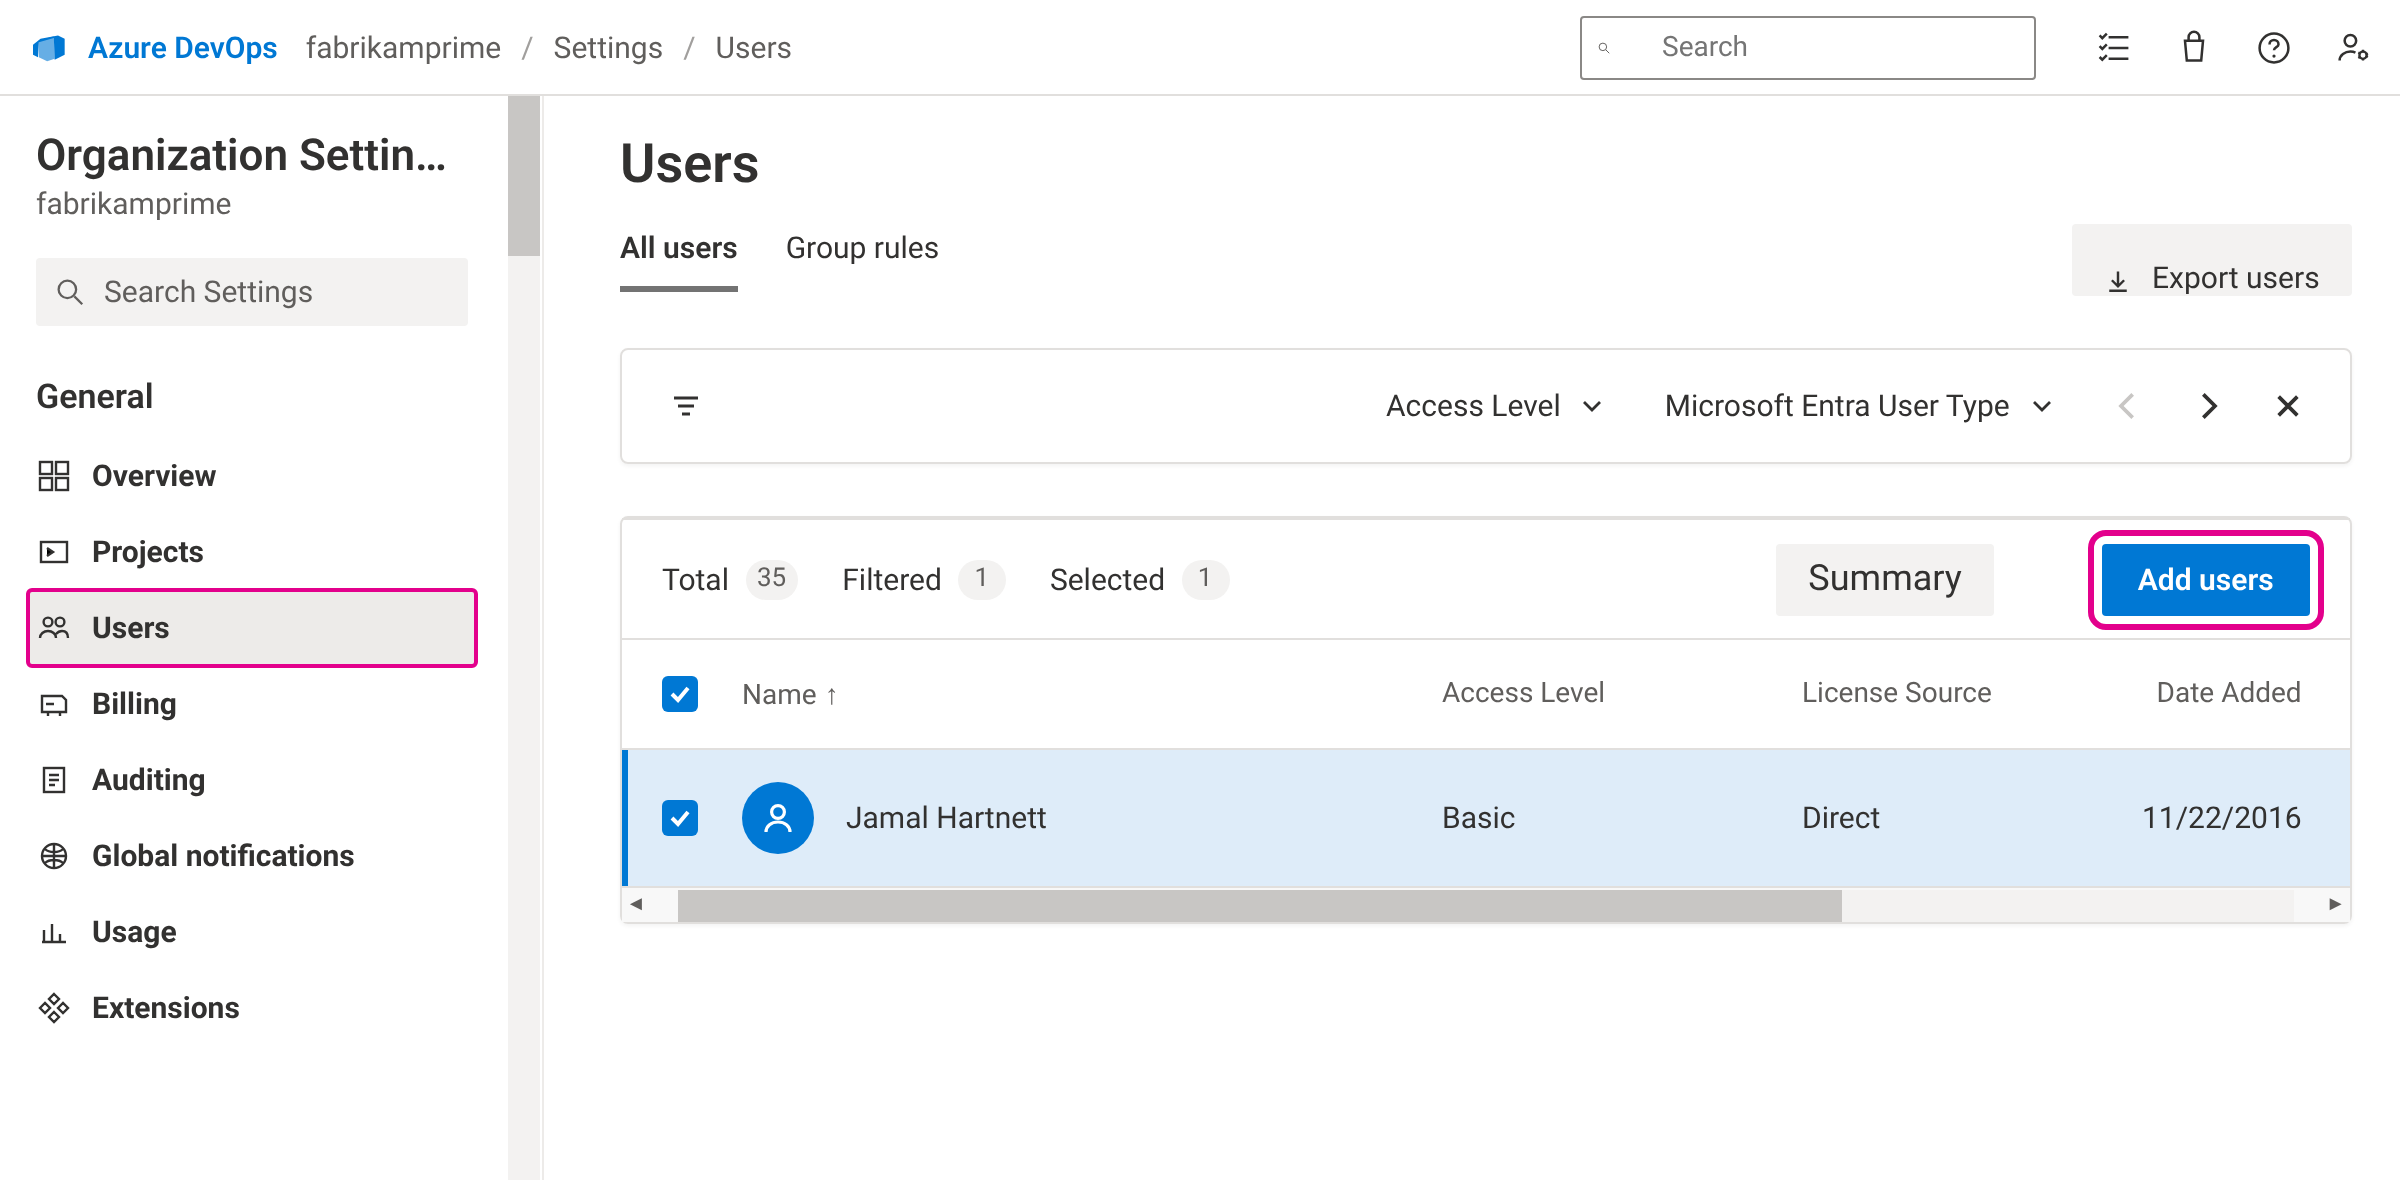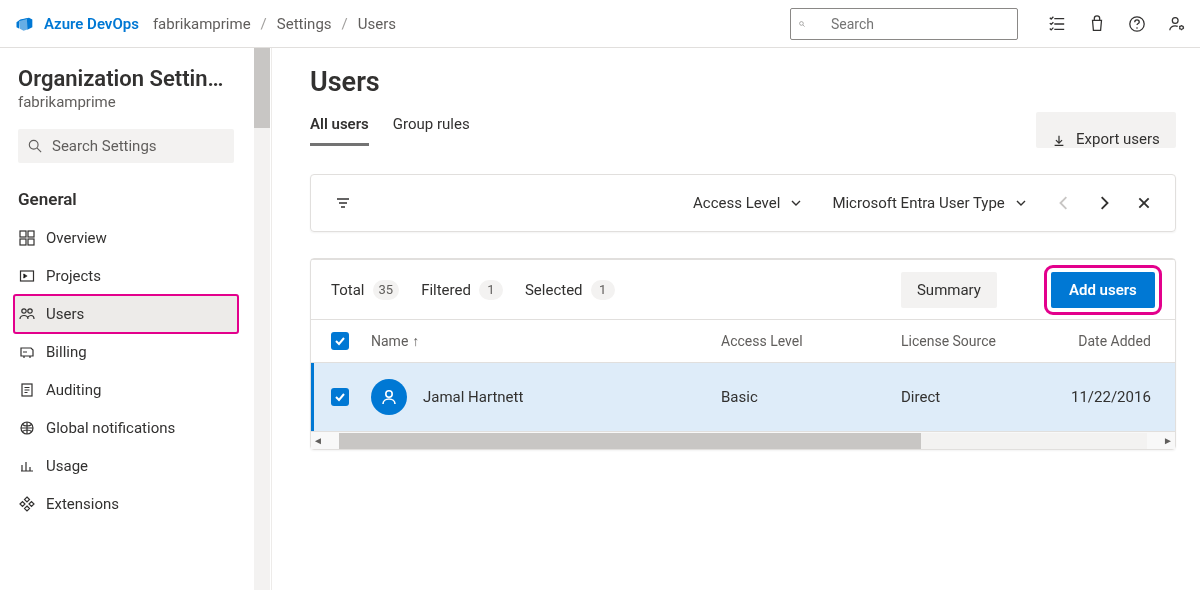--- a/index.html
+++ b/index.html
@@ -26,21 +26,21 @@
   .scroll-gutter::before{content:""; position:absolute; top:0; left:0; width:16px; height:6px; background:#f3f2f1;}
   .scroll-gutter::before{display:none;}
   .scroll-track{ position:absolute; top:0; left:2px; width:16px; height:100%; background:#f3f2f1;}
   .scroll-thumb{ position:absolute; top:0; left:2px; width:16px; height:80px; background:#c8c6c4; }
 
   .side-title { font-size:22px; font-weight:600; white-space:nowrap; overflow:hidden; text-overflow:ellipsis; }
   .side-sub { font-size:15px; color:#605e5c; margin-top:2px; }
   .side-search { margin-top:18px; height:34px; background:#f3f2f1; display:flex; align-items:center; padding:0 10px; color:#605e5c; font-size:15px; border-radius:2px;}
   .side-section { margin-top:26px; font-size:17px; font-weight:600; }
   .nav { margin-top:10px; display:flex; flex-direction:column; }
-  .nav-item { display:flex; align-items:center; height:38px; padding:0 6px 0 0; font-size:15px; color:#323130; cursor:pointer; gap:10px; border-radius:2px;}
+  .nav-item { display:flex; align-items:center; height:38px; padding:0 6px 0 0; font-size:15px; color:#323130; cursor:pointer; gap:10px; border-radius:2px;font-weight:bold;}
   .nav-item .nic{ width:18px; height:18px; display:flex; align-items:center; justify-content:center; color:#323130;}
   .nav-item.selected{ background:#edebe9;}
   .highlight-box{ outline:2px solid #e3008c; outline-offset:-1px; padding:0 4px; margin:0 -4px;}
 
   
   .main { flex:1; padding:18px 32px 0 38px; position:relative; }
   .page-title { font-size:27px; font-weight:600; }
   .tabs-row{ display:flex; align-items:center; margin-top:14px; }
   .tabs { display:flex; gap:24px; }
   .tab { font-size:15px; padding-bottom:10px; cursor:pointer; color:#323130; }
@@ -50,25 +50,25 @@
   .card { margin-top:26px; border:1px solid #e1dfdd; border-radius:4px; box-shadow:0 1px 2px rgba(0,0,0,.05); }
   .filterbar{ height:56px; display:flex; align-items:center; padding:0 24px; gap:30px;}
   .filterbar .fspacer{flex:1;}
   .dd{ display:flex; align-items:center; gap:10px; font-size:15px; color:#323130; cursor:pointer;}
   .navarrows{ display:flex; align-items:center; gap:26px; color:#323130;}
   .navarrows .dis{ color:#c8c6c4;}
   .statsbar{ height:60px; display:flex; align-items:center; padding:0 20px; gap:22px; border-top:1px solid #e1dfdd;}
   .stat{ display:flex; align-items:center; gap:8px; font-size:15px;}
   .badge{ background:#f3f2f1; border-radius:10px; min-width:24px; height:20px; display:flex; align-items:center; justify-content:center; font-size:13px; padding:0 6px; color:#605e5c;}
   .statsbar .fspacer{flex:1;}
-  .summary-btn{ height:36px; padding:0 16px; background:#f3f2f1; font-size:15px; cursor:pointer; display:flex; align-items:center; border-radius:2px;}
+  .summary-btn{ height:36px; padding:0 16px; background:#f3f2f1; font-size:18px; cursor:pointer; display:flex; align-items:center; border-radius:2px;}
   .add-btn{ height:36px; padding:0 18px; background:#0078d4; color:#fff; font-size:15px; font-weight:600; cursor:pointer; display:flex; align-items:center; border-radius:2px;}
   .add-highlight{ outline:3px solid #e3008c; outline-offset:4px; border-radius:2px;}
 
-  .thead{ height:44px; display:flex; align-items:center; padding:0 20px; border-top:1px solid #e1dfdd; border-bottom:1px solid #e1dfdd; font-size:14px; color:#605e5c;}
+  .thead{ height:56px; display:flex; align-items:center; padding:0 20px; border-top:1px solid #e1dfdd; border-bottom:1px solid #e1dfdd; font-size:14px; color:#605e5c;}
   .chkcell{width:40px; display:flex; align-items:center;}
   .col-name{flex:0 0 350px;}
   .col-access{flex:0 0 180px;}
   .col-source{flex:0 0 170px;}
   .col-date{flex:1; text-align:right; padding-right:4px;}
   .sort-arrow{margin-left:4px;}
   .trow{ height:68px; display:flex; align-items:center; padding:0 20px; background:#deecf9; font-size:15px; position:relative;}
   .trow::before{ content:""; position:absolute; left:0; top:0; bottom:0; width:3px; background:#0078d4;}
   .avatar{ width:36px; height:36px; border-radius:50%; background:#0078d4; display:flex; align-items:center; justify-content:center; margin-right:16px;}
   .checkbox{ width:18px; height:18px; border-radius:3px; background:#0078d4; display:flex; align-items:center; justify-content:center; color:#fff;}

